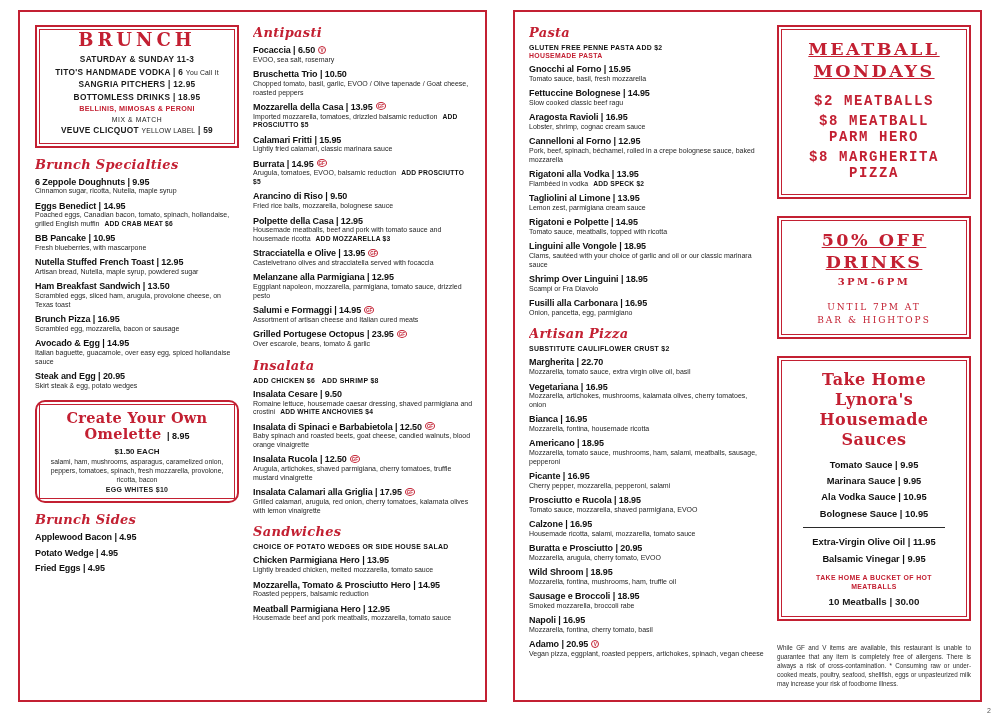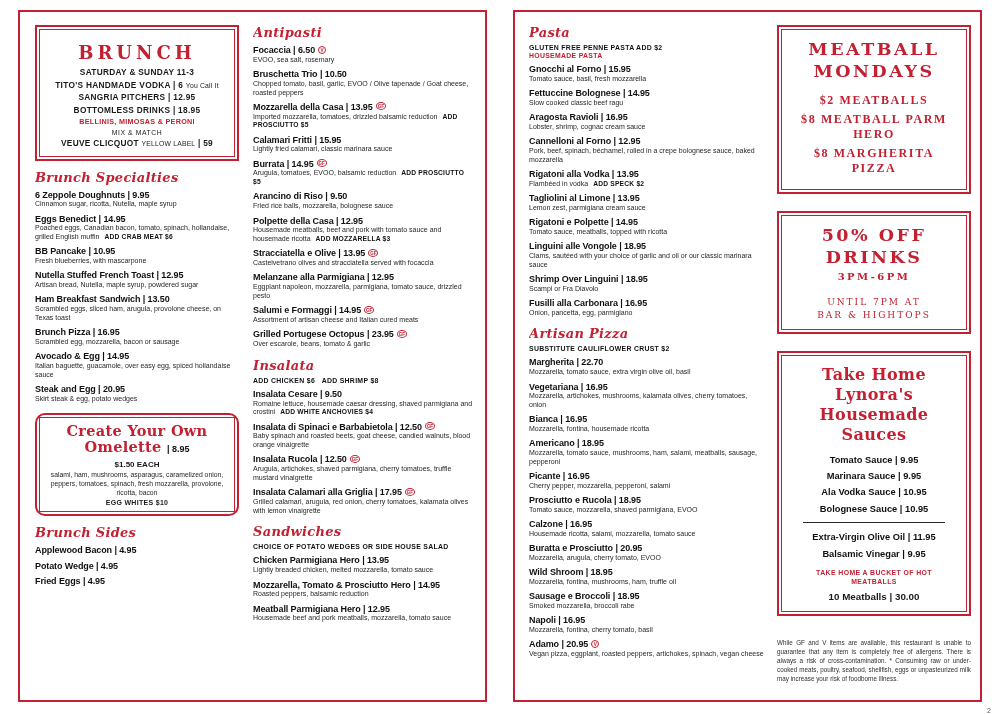--- a/index.html
+++ b/index.html
@@ -96,21 +96,21 @@
   }
   .fancy::before{
     content:"";
     position:absolute;
     top:2px;left:2px;right:2px;bottom:2px;
     border:1px solid var(--red);
     pointer-events:none;
   }
 
   
-  .brunch-box{padding:15px 6px 8px;margin-bottom:9px;}
+  .brunch-box{padding:2px 6px 8px;margin-bottom:9px;}
   .brunch-title{
     font-family:"DejaVu Serif",serif;
     font-weight:700;
     color:var(--red);
     font-size:18px;
     letter-spacing:4px;
     margin-bottom:4px;
   }
   .brunch-line{font-size:8.3px;font-weight:700;letter-spacing:.3px;margin:2.5px 0;}
   .brunch-line .tag{font-weight:400;font-size:6.8px;letter-spacing:.2px;}
@@ -140,26 +140,27 @@
 
   
   .rail-box{padding:12px 8px;margin-bottom:17px;}
   .box-title{
     font-family:"DejaVu Serif",serif;
     font-weight:700;
     color:var(--red);
     font-size:17.5px;
     letter-spacing:2.5px;
     line-height:1.25;
+    text-decoration:underline;
   }
   .box-line{
     color:var(--red);
-    font-family:Liberation Serif, serif;
-    font-weight:700;
-    font-size:12px;
+    font-family:Liberation Mono, monospace;
+    font-weight:700;
+    font-size:14px;
     letter-spacing:1.6px;
     margin:4px 12px;
   }
   .meatball-box .box-lines{margin-top:10px;}
   .drinks-box .box-sub{
     color:var(--red);
     font-family:"DejaVu Serif",serif;
     font-weight:700;
     font-size:10px;
     letter-spacing:2.5px;

